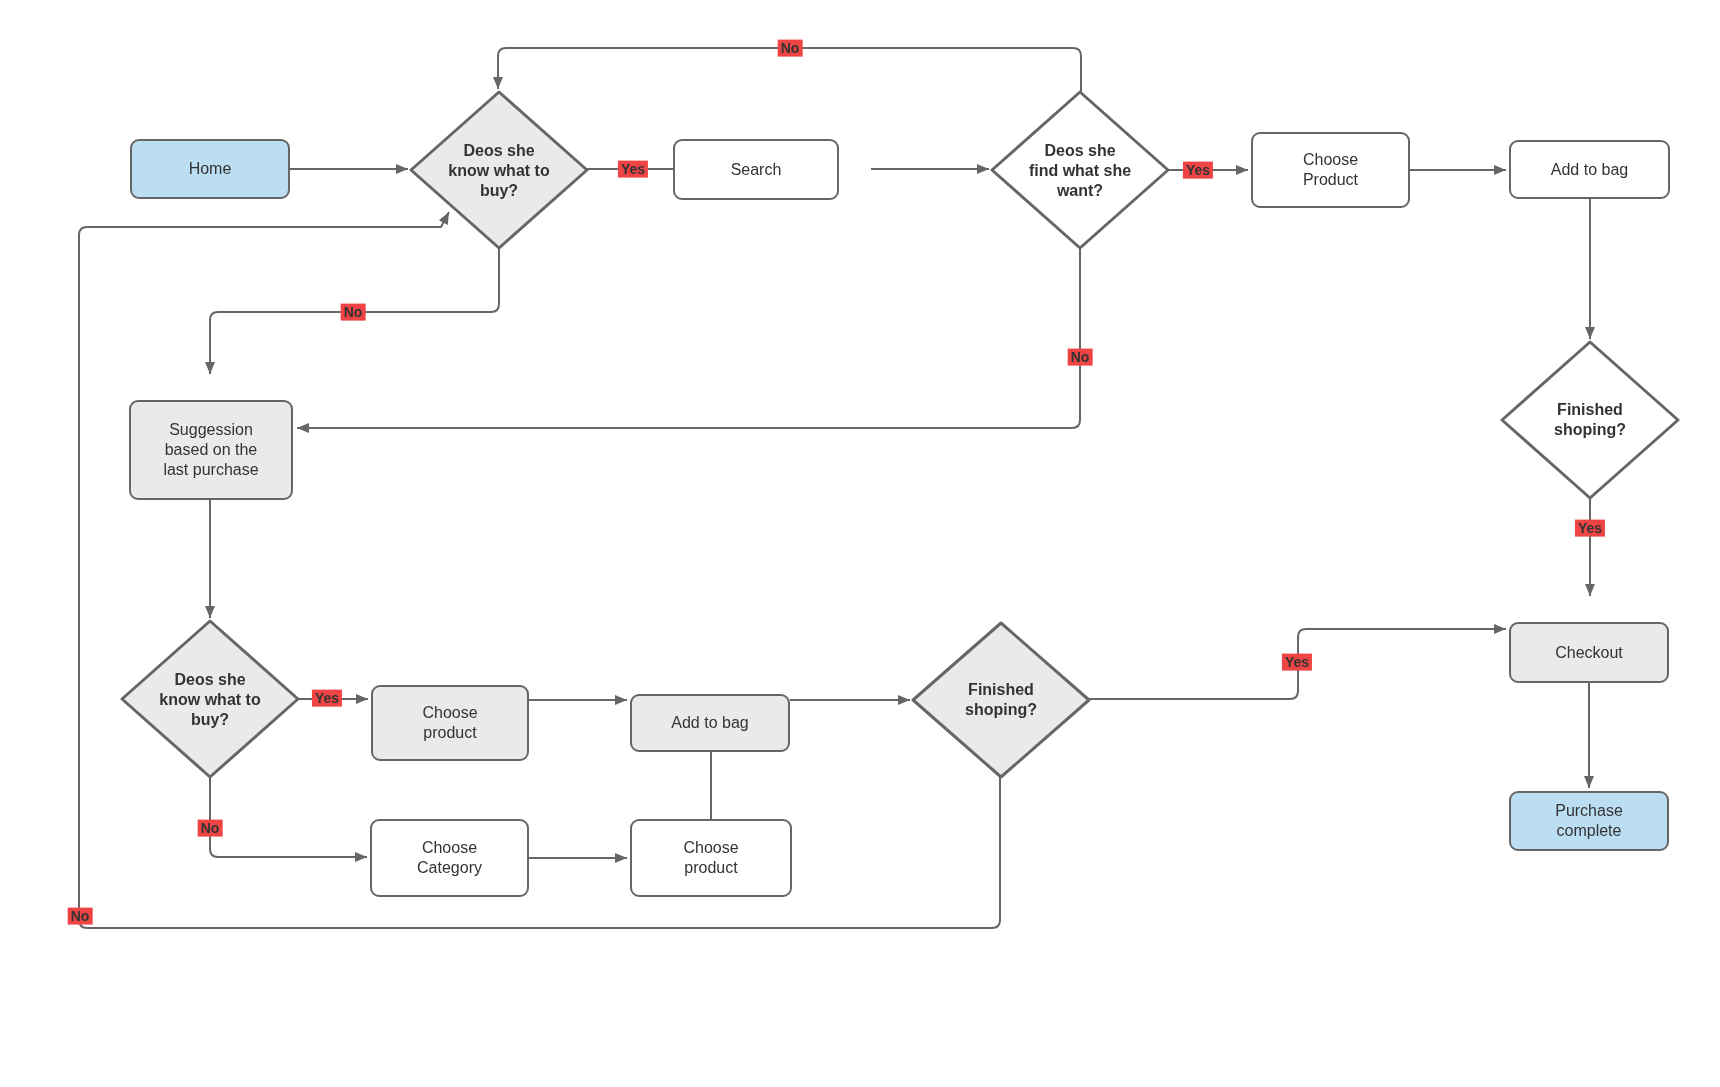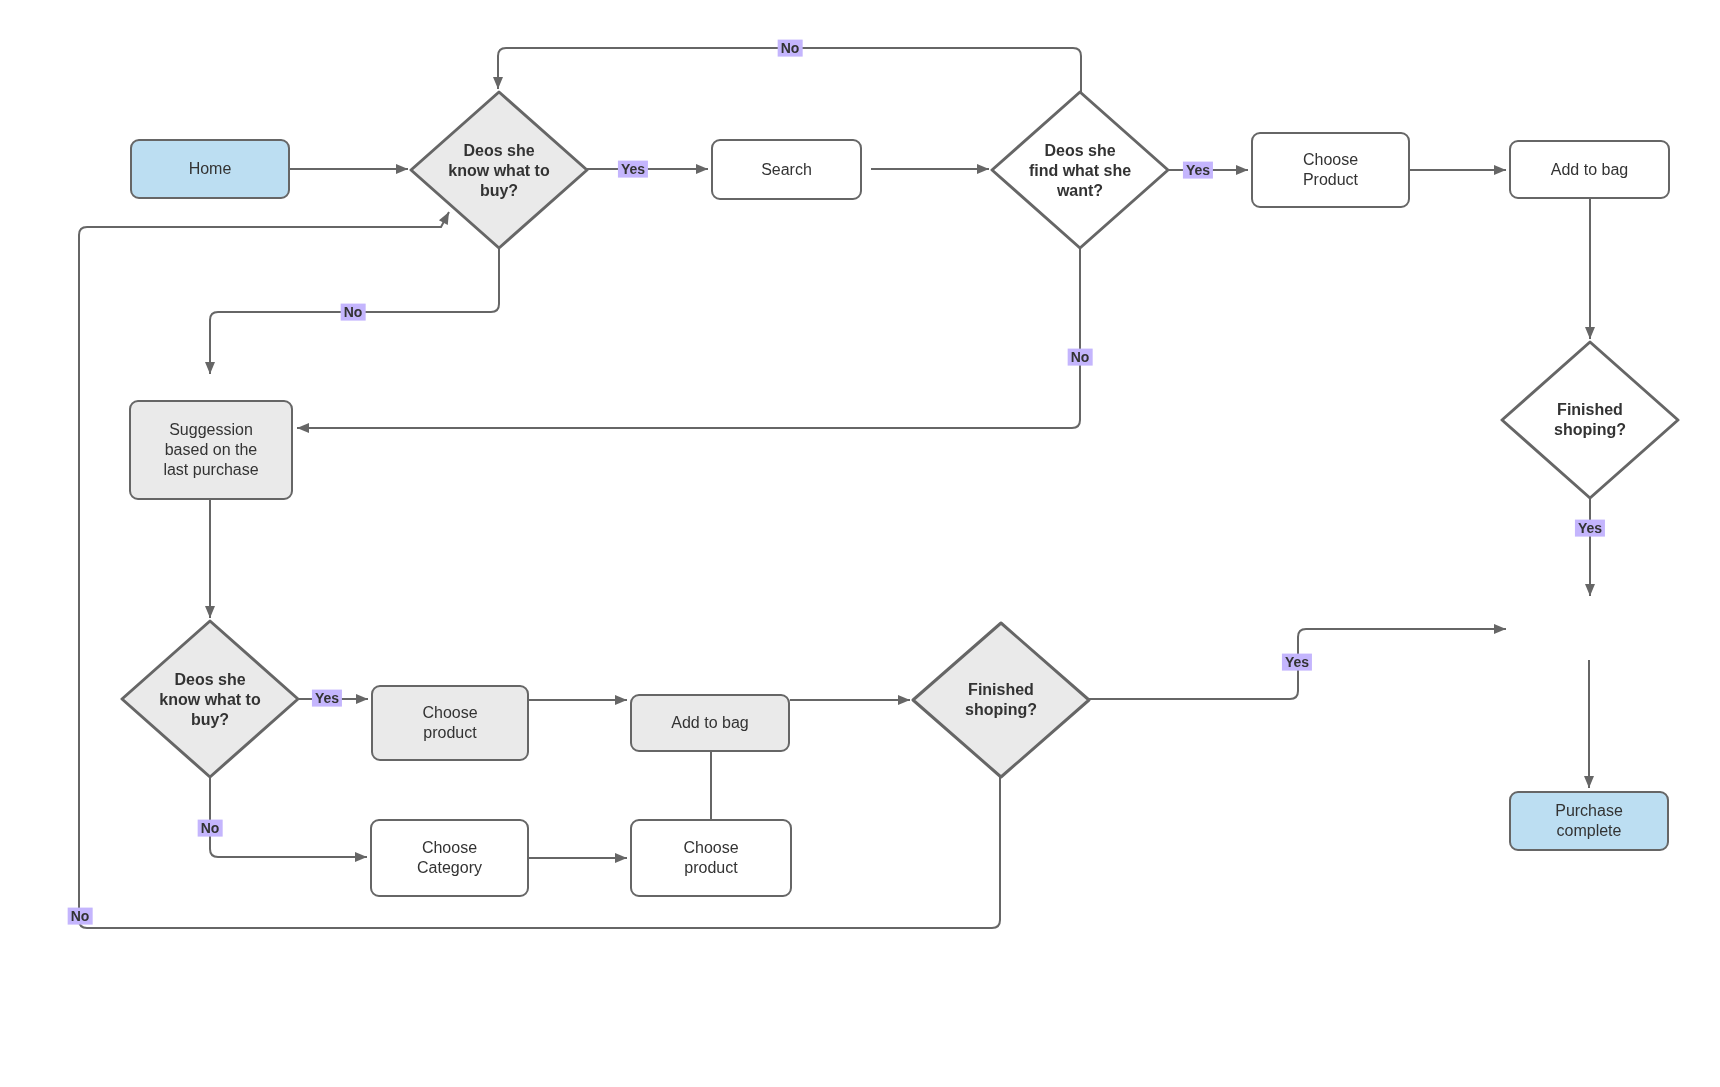--- a/index.html
+++ b/index.html
@@ -69,21 +69,21 @@
   }
   .diamond-label {
     position: absolute;
     transform: translate(-50%, -50%);
     width: 150px;
     font-weight: bold;
   }
   .edge-label {
     position: absolute;
     transform: translate(-50%, -50%);
-    background: #c4b5fd;
+    background: #ef4444;
     color: var(--text);
     font-size: 14px;
     font-weight: bold;
     padding: 0 3px;
     line-height: 1.2;
   }
 </style>
 </head>
 <body>
 
@@ -120,29 +120,32 @@
     <polygon class="diamond gray" points="499,92 587,170 499,248 411,170"></polygon>
     <polygon class="diamond white" points="1080,92 1168,170 1080,248 992,170"></polygon>
     <polygon class="diamond white" points="1590,342 1678,420 1590,498 1502,420"></polygon>
     <polygon class="diamond gray" points="210,621 298,699 210,777 122,699"></polygon>
     <polygon class="diamond gray" points="1001,623 1089,700 1001,777 913,700"></polygon>
   </svg>
 
   <div class="node rect blue" style="left:130px;top:139px;width:160px;height:60px">
     <span class="node-label">Home</span>
   </div>
-  <div class="node rect white" style="left:711px;top:139px;width:151px;height:61px">
+  <div class="node rect white" style="left:673px;top:139px;width:166px;height:61px">
     <span class="node-label">Search</span>
   </div>
   <div class="node rect white" style="left:1251px;top:132px;width:159px;height:76px">
     <span class="node-label">Choose
 Product</span>
   </div>
   <div class="node rect white" style="left:1509px;top:140px;width:161px;height:59px">
     <span class="node-label">Add to bag</span>
+  </div>
+  <div class="node rect gray" style="left:1509px;top:599px;width:160px;height:61px">
+    <span class="node-label">Checkout</span>
   </div>
   <div class="node rect blue" style="left:1509px;top:791px;width:160px;height:60px">
     <span class="node-label">Purchase
 complete</span>
   </div>
   <div class="node rect gray" style="left:129px;top:377px;width:164px;height:100px">
     <span class="node-label">Suggession
 based on the
 last purchase</span>
   </div>

